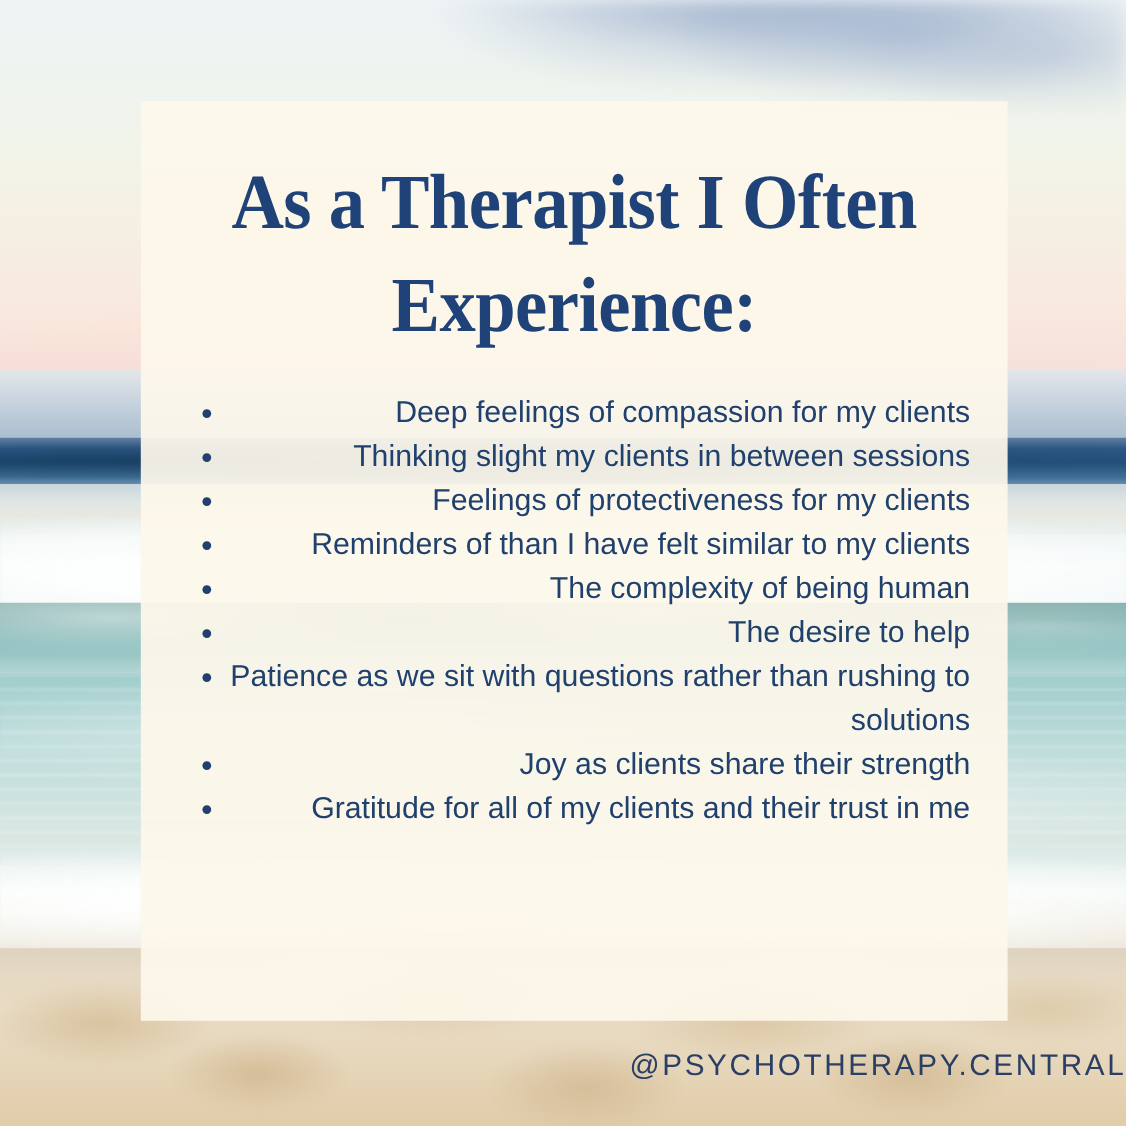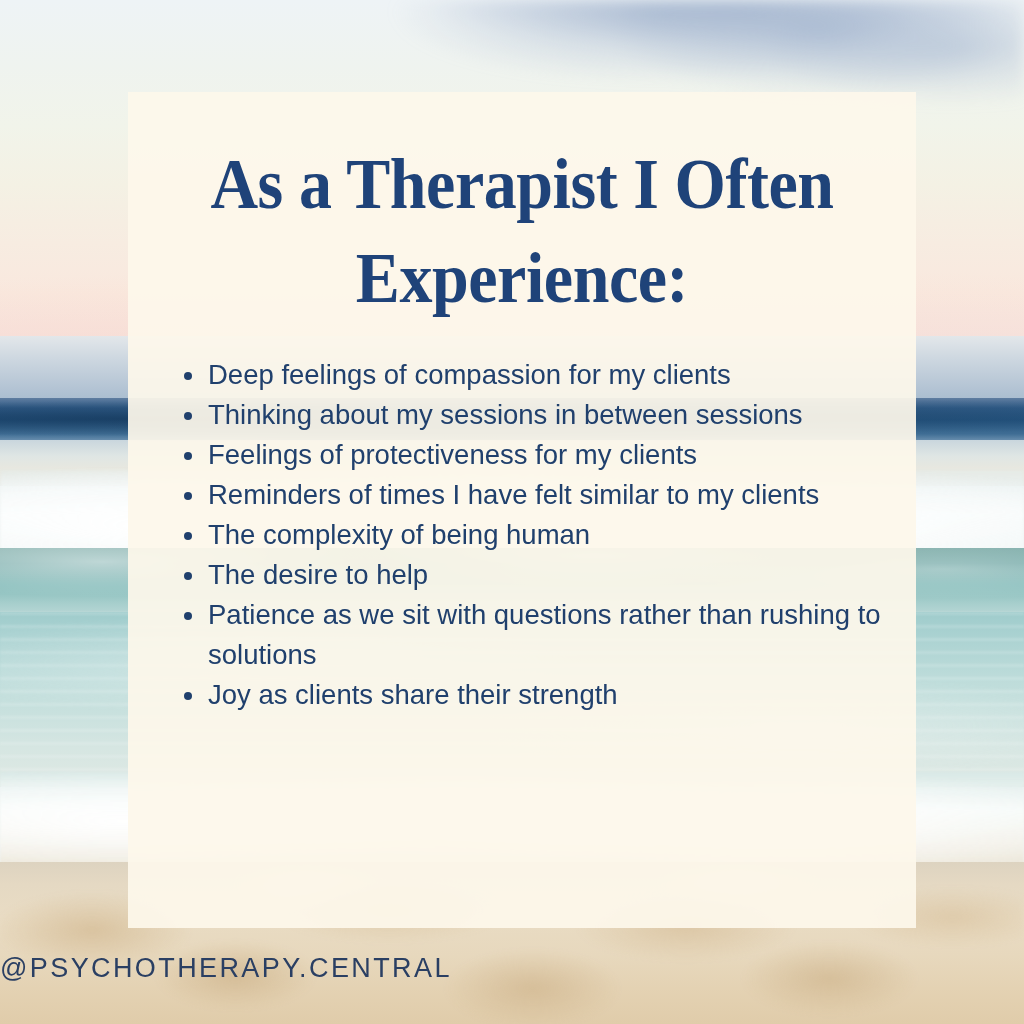--- a/index.html
+++ b/index.html
@@ -250,42 +250,44 @@
     margin: 30px 0 0 0;
     padding: 0 34px 0 51px;
     color: #20406d;
     font-size: 27.5px;
     line-height: 40px;
   }
   .bullets li {
     position: relative;
     padding-left: 29px;
     margin: 0 0 0 0;
+    text-align: right;
   }
   .bullets li::before {
     content: "";
     position: absolute;
     left: 5px;
     top: 17px;
     width: 8px;
     height: 8px;
     border-radius: 50%;
     background: #20406d;
   }
 
   .handle {
     position: absolute;
     left: 0;
     right: 0;
     top: 953px;
-    text-align: left;
+    text-align: right;
     color: #2a3f63;
     font-size: 27px;
     font-weight: 300;
     letter-spacing: 2.4px;
+    padding-left: 40px;
   }
 </style>
 </head>
 <body>
 
 <div class="canvas">
 
   <div class="photo">
     <div class="sky"></div>
     <div class="sky-warm"></div>
@@ -297,25 +299,26 @@
     <div class="wave-face"></div>
     <div class="shallows"></div>
     <div class="swash"></div>
     <div class="sand"></div>
   </div>
 
   <div class="card">
     <h1 class="title">As a Therapist I Often Experience:</h1>
     <ul class="bullets">
       <li>Deep feelings of compassion for my clients</li>
-      <li>Thinking about my sessions in between sessions</li>
+      <li>Thinking slight my clients in between sessions</li>
       <li>Feelings of protectiveness for my clients</li>
-      <li>Reminders of times I have felt similar to my clients</li>
+      <li>Reminders of than I have felt similar to my clients</li>
       <li>The complexity of being human</li>
       <li>The desire to help</li>
       <li>Patience as we sit with questions rather than rushing to solutions</li>
       <li>Joy as clients share their strength</li>
+      <li>Gratitude for all of my clients and their trust in me</li>
     </ul>
   </div>
 
   <div class="handle">@PSYCHOTHERAPY.CENTRAL</div>
 
 </div>
 
 </body></html>

